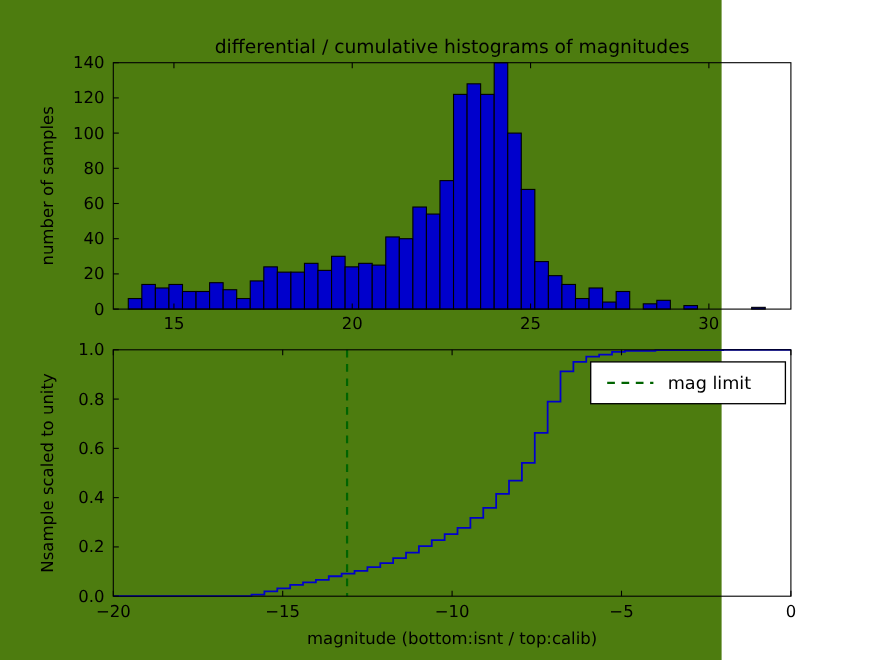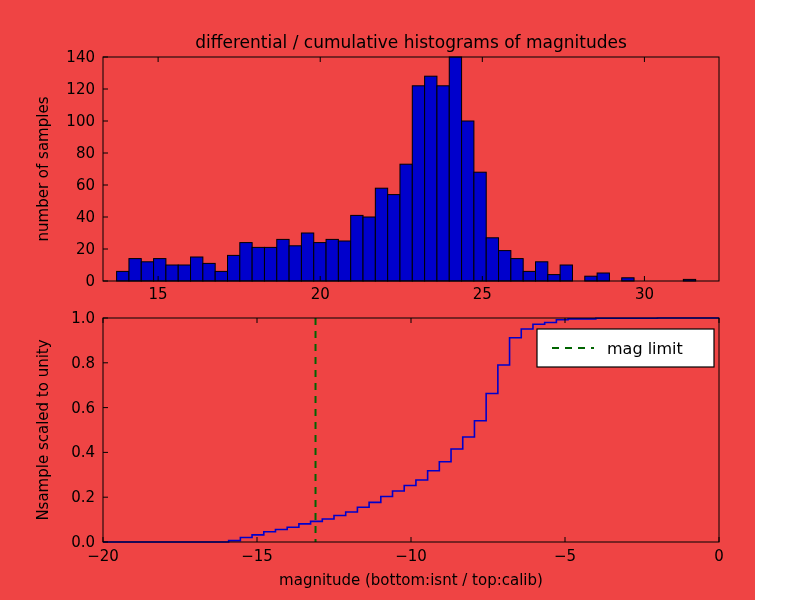--- a/index.html
+++ b/index.html
@@ -10,24 +10,23 @@
   body {
     width: 800px;
     height: 600px;
     font-family: "DejaVu Sans", sans-serif;
     overflow: hidden;
     position: relative;
   }
   #figure {
     position: absolute;
     left: 0; top: 0;
-    width: 727px;
+    width: 656px;
     height: 600px;
-    background: #ef4444;
-    padding-left: 28px;
+    background: #4d7c0f;
   }
   svg.plotsvg {
     position: absolute;
     left: 0; top: 0;
     width: 800px;
     height: 600px;
   }
   .axis-line {
     fill: none;
     stroke: #000000;

